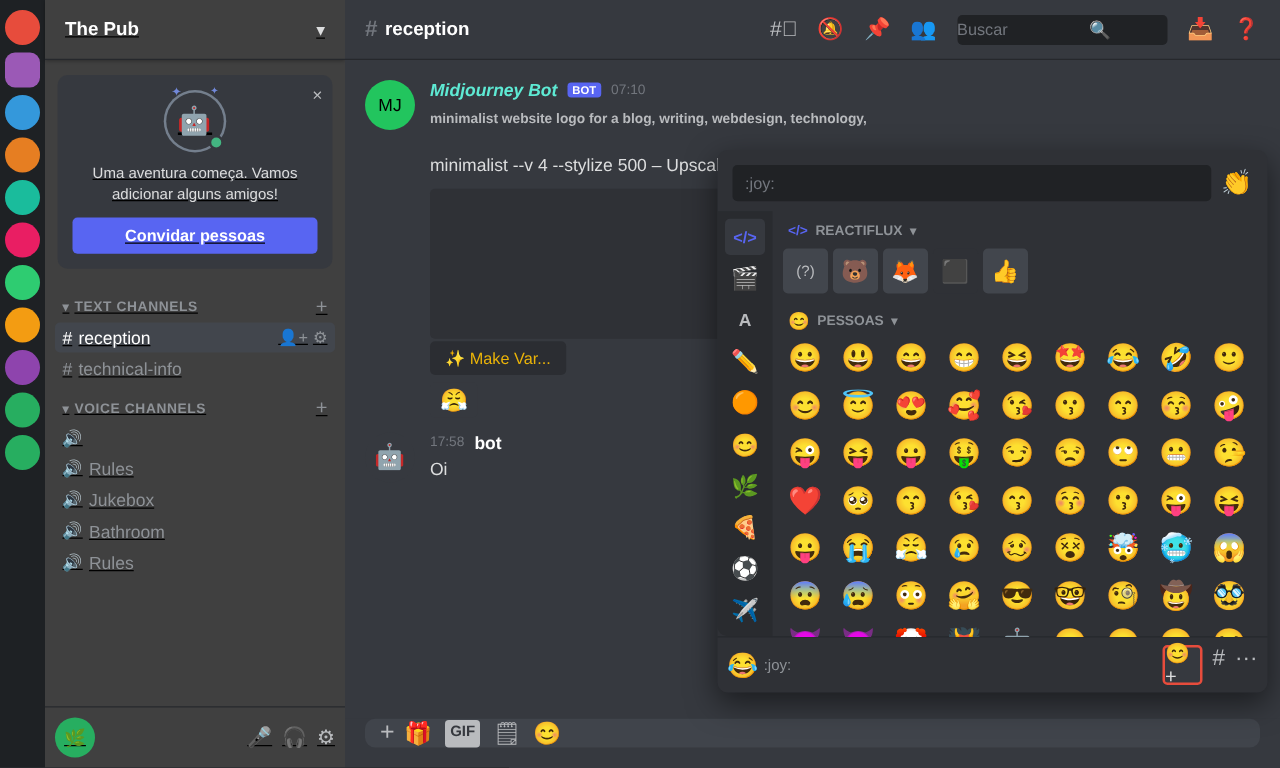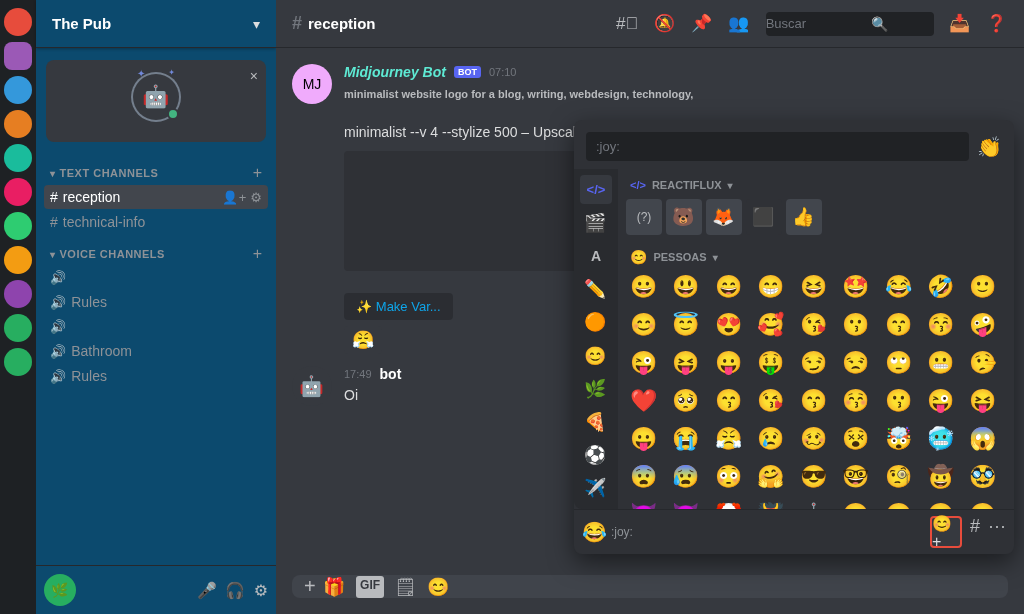--- a/index.html
+++ b/index.html
@@ -33,24 +33,25 @@
     .av6 { background: #e91e63; }
     .av7 { background: #2ecc71; }
     .av8 { background: #f39c12; }
     .av9 { background: #8e44ad; }
     .av10 { background: #27ae60; }
     .av11 { background: #16a085; }
 
     
     .server-sidebar {
       width: 240px;
-      background: #0c4a6e;
+      background: #404040;
       display: flex;
       flex-direction: column;
       flex-shrink: 0;
+      text-decoration: underline;
     }
     .server-header {
       height: 48px;
       display: flex;
       align-items: center;
       justify-content: space-between;
       padding: 0 16px;
       border-bottom: 1px solid #26282c;
       cursor: pointer;
       box-shadow: 0 1px 3px rgba(0,0,0,0.3);
@@ -538,27 +539,27 @@
       border: 2px solid #e74c3c;
       color: #dcddde;
     }
 
     
     .make-var-btn {
       display: inline-flex;
       align-items: center;
       gap: 6px;
       background: rgba(0,0,0,0.2);
-      color: #0ea5e9;
+      color: #eab308;
       border: none;
       border-radius: 4px;
       padding: 6px 12px;
       font-size: 13px;
       cursor: pointer;
-      margin-top: 22px;
+      margin-top: 2px;
     }
 
     
     ::-webkit-scrollbar { width: 4px; }
     ::-webkit-scrollbar-track { background: transparent; }
     ::-webkit-scrollbar-thumb { background: #202225; border-radius: 2px; }
   </style>
 </head>
 <body>
 
@@ -583,20 +584,23 @@
   </div>
 
   <div class="invite-card">
     <span class="invite-card-close">×</span>
     <div class="invite-card-avatar">
       <div class="invite-card-avatar-inner">🤖</div>
       <div class="online-badge"></div>
       <span class="sparkle-tl">✦</span>
       <span class="sparkle-tr">✦</span>
     </div>
+    <div class="invite-text">Uma aventura começa.
+Vamos adicionar alguns amigos!</div>
+    <button class="invite-btn">Convidar pessoas</button>
   </div>
 
   <div class="channel-section">
     <div class="channel-category">
       <span class="channel-category-label">
         <span class="chevron-icon">▾</span>
         <span>TEXT CHANNELS</span>
       </span>
       <span class="category-add">+</span>
     </div>
@@ -624,20 +628,21 @@
     </div>
     <div class="channel-item">
       <span class="voice-icon">🔊</span>
     </div>
     <div class="channel-item">
       <span class="voice-icon">🔊</span>
       <span class="channel-name">Rules</span>
     </div>
     <div class="channel-item">
       <span class="voice-icon">🔊</span>
+      <span class="channel-name">Jukebox</span>
     </div>
     <div class="channel-item">
       <span class="voice-icon">🔊</span>
       <span class="channel-name">Bathroom</span>
     </div>
     <div class="channel-item">
       <span class="voice-icon">🔊</span>
       <span class="channel-name">Rules</span>
     </div>
   </div>
@@ -668,21 +673,21 @@
         <input type="text" placeholder="Buscar" style="">
         <span class="search-icon">🔍</span>
       </div>
       <span title="Inbox">📥</span>
       <span title="Help">❓</span>
     </div>
   </div>
 
   <div class="messages-area">
     <div class="message-group">
-      <div class="msg-avatar" style="background:#f0abfc;font-size:14px;">MJ</div>
+      <div class="msg-avatar" style="background:#22c55e;font-size:14px;">MJ</div>
       <div class="msg-content">
         <div class="msg-header">
           <span class="msg-author bot">Midjourney Bot</span>
           <span class="bot-badge">BOT</span>
           <span class="msg-time">07:10</span>
         </div>
         <div class="msg-text">
           <strong style="color:#b9bbbe;font-size:11px;">minimalist website logo for a blog, writing, webdesign, technology,</strong><br>
           <br>
           <span>minimalist --v 4 --stylize 500 – Upscaled by </span><span style="color:#7289da;">@Uzih</span><span> (fast)</span>
@@ -692,21 +697,21 @@
         <div style="margin-top:6px;display:flex;align-items:center;gap:6px;">
           <span style="background:#36393f;border-radius:4px;padding:3px 8px;font-size:18px;cursor:pointer;">😤</span>
         </div>
       </div>
     </div>
 
     <div class="message-group">
       <div class="msg-avatar" style="background:#36393f;font-size:20px;">🤖</div>
       <div class="msg-content">
         <div class="msg-header">
-          <span class="msg-time">17:49</span>
+          <span class="msg-time">17:58</span>
           <span class="msg-author">bot</span>
         </div>
         <div class="msg-text">Oi</div>
       </div>
     </div>
   </div>
 
   <div class="input-area">
     <div class="message-input">
       <span class="input-plus">+</span>

